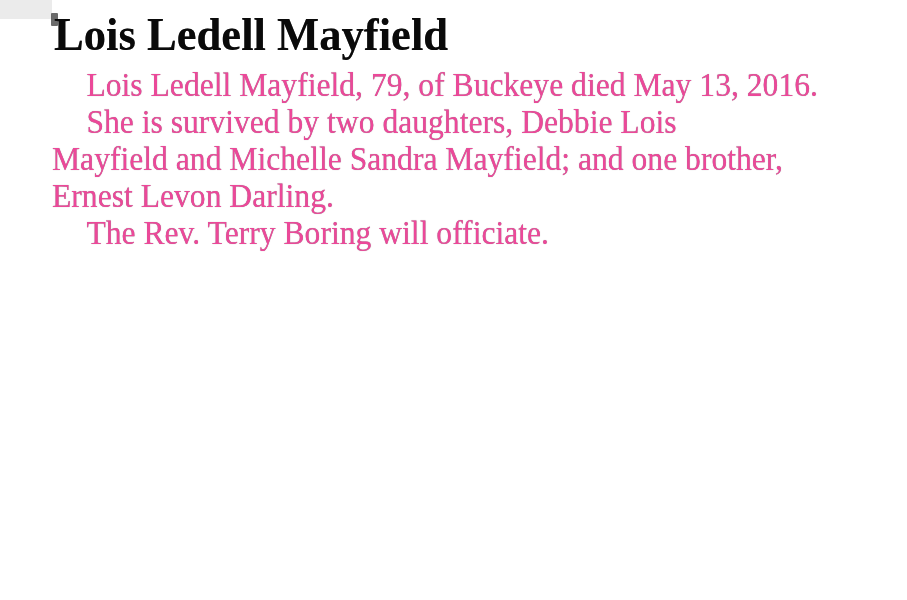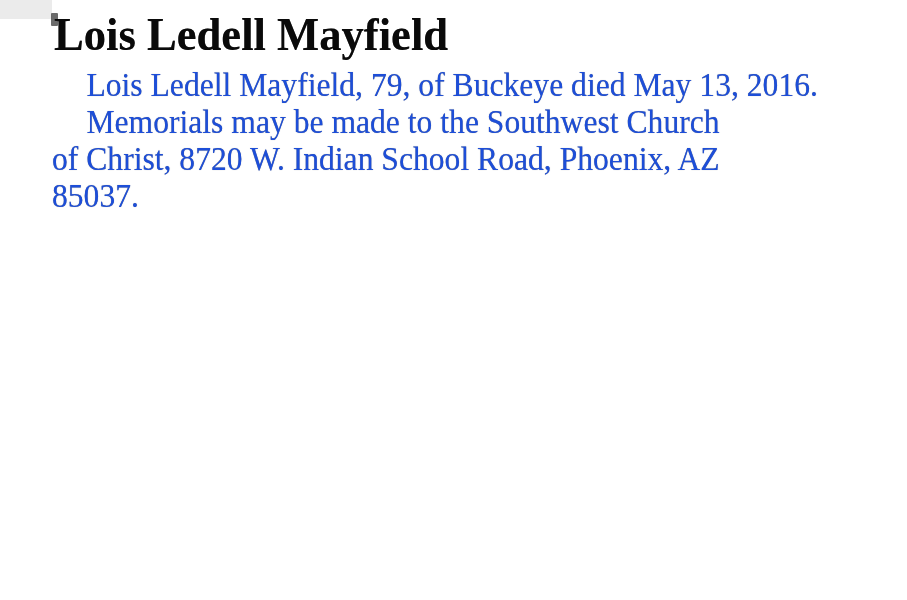--- a/index.html
+++ b/index.html
@@ -52,21 +52,21 @@
     transform-origin: 0 50%;
     text-shadow: 0 0 0.6px rgba(0,0,0,0.55);
   }
   .body-text {
     position: absolute;
     left: 52px;
     top: 66px;
     width: 855px;
     font-size: 34px;
     line-height: 37px;
-    color: #1d4ed8;
+    color: #ec4899;
   }
   .para {
     margin: 0;
   }
   .line {
     white-space: nowrap;
     transform: scaleX(0.93);
     transform-origin: 0 50%;
     text-shadow: 0 0 0.7px rgba(0,0,0,0.5);
   }
@@ -86,23 +86,26 @@
   <h1 class="headline">Lois Ledell Mayfield</h1>
 
   <div class="body-text">
 
     <p class="para">
       <span class="line indent" style="display:block">Lois Ledell Mayfield, 79, of Buckeye died May 13, 2016.</span>
     </p>
 
 
 
-
+    <p class="para">
+      <span class="line indent" style="display:block">She is survived by two daughters, Debbie Lois</span>
+      <span class="line" style="display:block">Mayfield and Michelle Sandra Mayfield; and one brother,</span>
+      <span class="line" style="display:block">Ernest Levon Darling.</span>
+    </p>
 
 
     <p class="para">
-      <span class="line indent" style="display:block">Memorials may be made to the Southwest Church</span>
-      <span class="line" style="display:block">of Christ, 8720 W. Indian School Road, Phoenix, AZ</span>
-      <span class="line" style="display:block">85037.</span>
+      <span class="line indent" style="display:block">The Rev. Terry Boring will officiate.</span>
     </p>
+
 
   </div>
 </div>
 
 </body></html>

